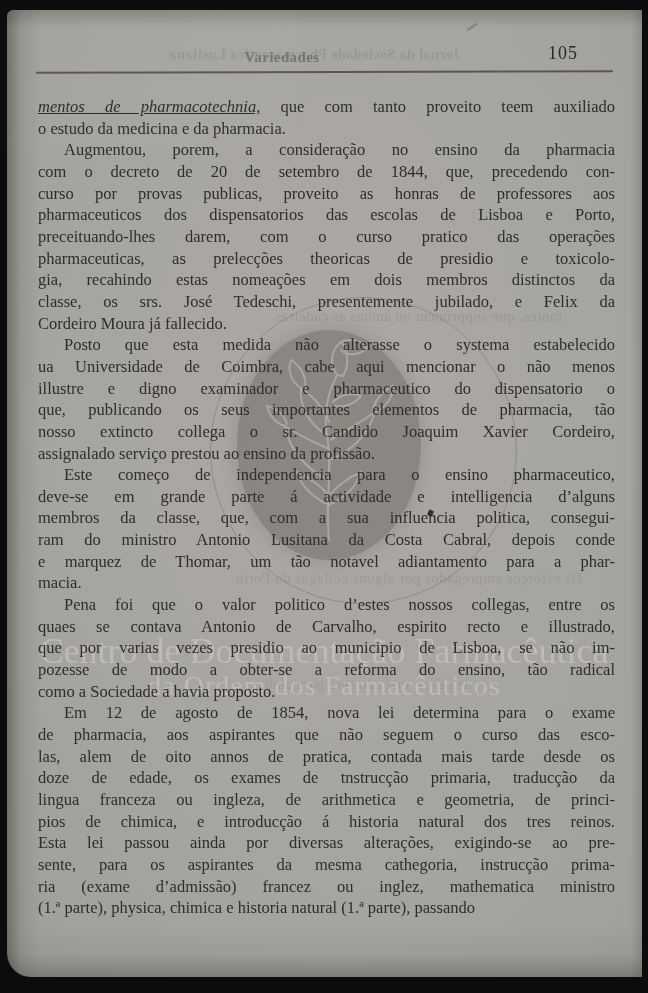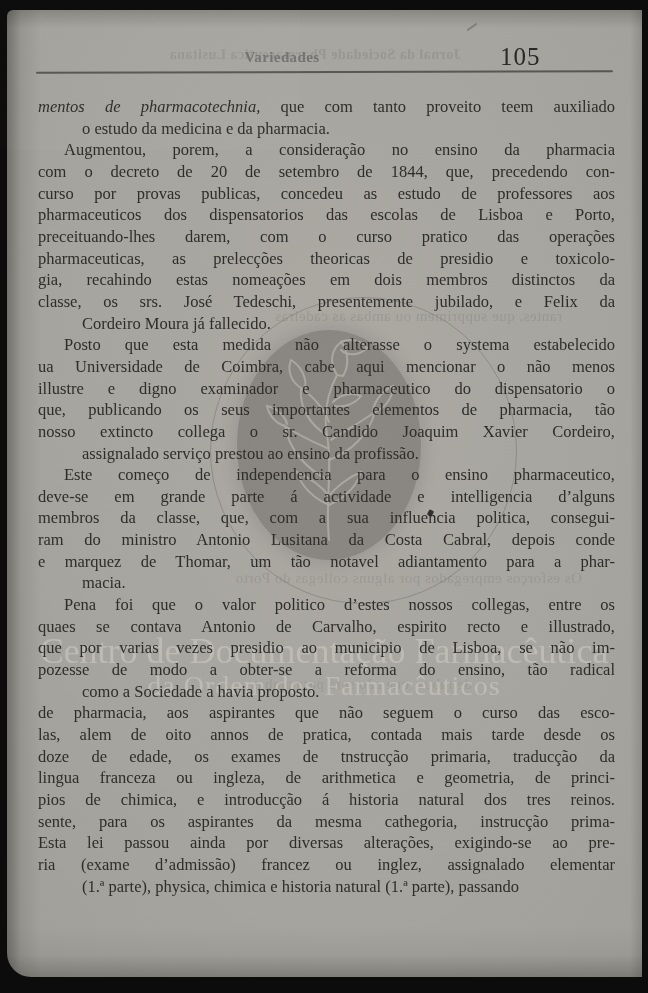--- a/index.html
+++ b/index.html
@@ -22,22 +22,22 @@
   }
   
   .noise{position:absolute;inset:0;opacity:.30;pointer-events:none;mix-blend-mode:soft-light;}
 
   
   .running-title{
     position:absolute;top:49px;left:0;width:564px;text-align:center;
     font-weight:bold;font-size:15px;letter-spacing:.4px;color:#737373;
   }
   .page-number{
-    position:absolute;top:43px;left:500px;width:78px;
-    font-size:25px;color:#2b2927;letter-spacing:1px;
+    position:absolute;top:43px;left:500px;width:78px;text-align:right;
+    font-size:18px;color:#2b2927;letter-spacing:1px;
   }
   .header-rule{
     position:absolute;top:71px;left:36px;width:577px;height:2px;
     background:#4c4942;opacity:.85;border-radius:1px;
     transform:rotate(-0.15deg);
   }
 
   
   .bleed{
     position:absolute;color:#6f6d67;opacity:.30;transform:scaleX(-1);
@@ -69,23 +69,23 @@
   .watermark .wm1{font-size:36px;line-height:36px;white-space:nowrap;letter-spacing:0px;}
   .watermark .wm2{font-size:28px;line-height:34px;white-space:nowrap;letter-spacing:1px;}
 
   
   .body-text{
     position:absolute;left:38px;top:96px;width:577px;
     font-size:16.5px;line-height:21.65px;color:#2f2d2a;
   }
   .para{margin:0;}
   .line{text-align:justify;text-align-last:justify;}
-  .line.last{text-align-last:left;margin-left:44px;}
+  .line.last{text-align-last:left;}
   .para.indent .line.first{text-indent:26px;}
-  .line em{font-style:italic;}
+  .line em{font-style:italic;text-decoration:underline;}
 
   
   .ink-spot{
     position:absolute;left:428px;top:510px;width:5px;height:6px;
     background:#1d1c1a;transform:rotate(28deg);border-radius:1px;opacity:.85;
   }
   
   .scratch{
     position:absolute;left:466px;top:26px;width:12px;height:2px;
     background:#6e6c66;transform:rotate(-35deg);opacity:.6;border-radius:1px;
@@ -135,21 +135,21 @@
   <div class="header-rule"></div>
 
   <div class="body-text">
       <div class="para">
         <div class="line first"><em>mentos de pharmacotechnia,</em> que com tanto proveito teem auxiliado</div>
         <div class="line last">o estudo da medicina e da pharmacia.</div>
       </div>
       <div class="para indent">
         <div class="line first">Augmentou, porem, a consideração no ensino da pharmacia</div>
         <div class="line">com o decreto de 20 de setembro de 1844, que, precedendo con-</div>
-        <div class="line">curso por provas publicas, concedeu as estudo de professores aos</div>
+        <div class="line">curso por provas publicas, proveito as honras de professores aos</div>
         <div class="line">pharmaceuticos dos dispensatorios das escolas de Lisboa e Porto,</div>
         <div class="line">preceituando-lhes darem, com o curso pratico das operações</div>
         <div class="line">pharmaceuticas, as prelecções theoricas de presidio e toxicolo-</div>
         <div class="line">gia, recahindo estas nomeações em dois membros distinctos da</div>
         <div class="line">classe, os srs. José Tedeschi, presentemente jubilado, e Felix da</div>
         <div class="line last">Cordeiro Moura já fallecido.</div>
       </div>
       <div class="para indent">
         <div class="line first">Posto que esta medida não alterasse o systema estabelecido</div>
         <div class="line">ua Universidade de Coimbra, cabe aqui mencionar o não menos</div>
@@ -167,28 +167,29 @@
         <div class="line last">macia.</div>
       </div>
       <div class="para indent">
         <div class="line first">Pena foi que o valor politico d’estes nossos collegas, entre os</div>
         <div class="line">quaes se contava Antonio de Carvalho, espirito recto e illustrado,</div>
         <div class="line">que por varias vezes presidio ao municipio de Lisboa, se não im-</div>
         <div class="line">pozesse de modo a obter-se a reforma do ensino, tão radical</div>
         <div class="line last">como a Sociedade a havia proposto.</div>
       </div>
       <div class="para indent">
+        <div class="line first">Em 12 de agosto de 1854, nova lei determina para o exame</div>
         <div class="line">de pharmacia, aos aspirantes que não seguem o curso das esco-</div>
         <div class="line">las, alem de oito annos de pratica, contada mais tarde desde os</div>
         <div class="line">doze de edade, os exames de tnstrucção primaria, traducção da</div>
         <div class="line">lingua franceza ou ingleza, de arithmetica e geometria, de princi-</div>
         <div class="line">pios de chimica, e introducção á historia natural dos tres reinos.</div>
+        <div class="line">Esta lei passou ainda por diversas alterações, exigindo-se ao pre-</div>
         <div class="line">sente, para os aspirantes da mesma cathegoria, instrucção prima-</div>
-        <div class="line">Esta lei passou ainda por diversas alterações, exigindo-se ao pre-</div>
-        <div class="line">ria (exame d’admissão) francez ou inglez, assignalado elementar</div>
+        <div class="line">ria (exame d’admissão) francez ou inglez, mathematica ministro</div>
         <div class="line last">(1.ª parte), physica, chimica e historia natural (1.ª parte), passando</div>
       </div>
     </div>
 
   <div class="ink-spot"></div>
   <div class="scratch"></div>
 
   <svg class="noise" xmlns="http://www.w3.org/2000/svg">
     <filter id="grain">
       <feTurbulence type="fractalNoise" baseFrequency="0.82" numOctaves="2" stitchTiles="stitch"></feTurbulence>

